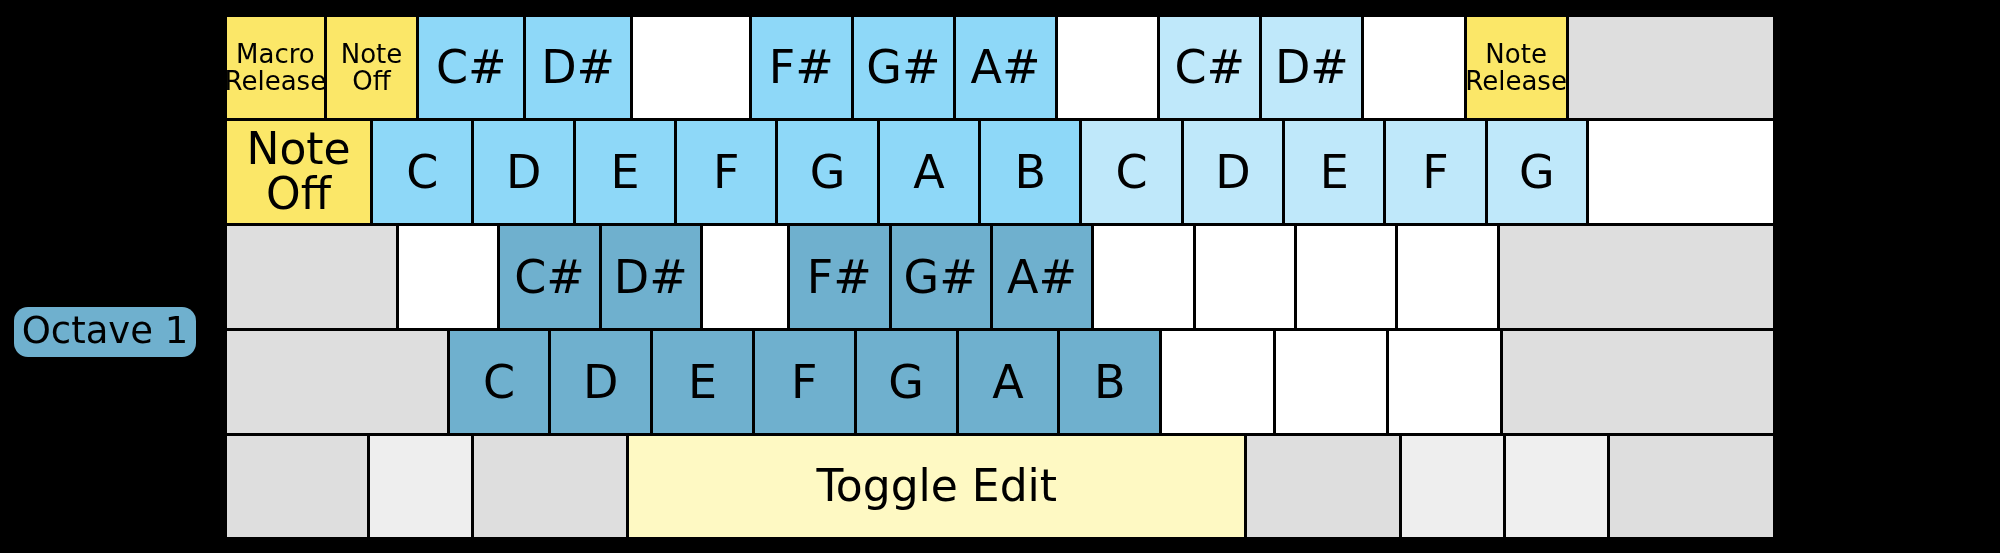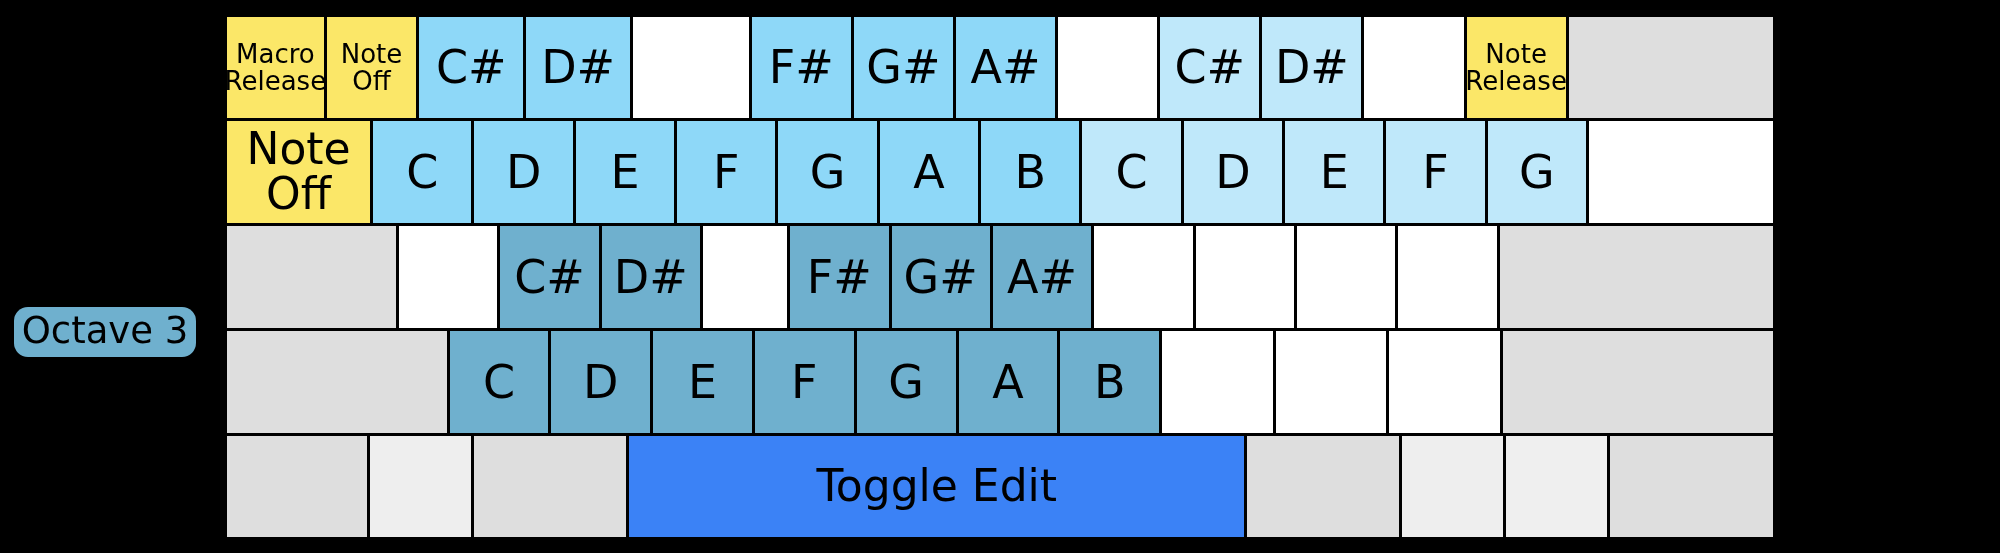--- a/index.html
+++ b/index.html
@@ -114,29 +114,29 @@
 
   
   .c-yellow  { background: #fbe768; }
   .c-sky     { background: #8ed8f8; }
   .c-skylt   { background: #bfe8fa; }
   .c-steel   { background: #6fb0ce; }
   .c-white   { background: #ffffff; }
   .c-gray    { background: #dedede; }
   .c-gray-lt { background: #eeeeee; }
   .c-gray-lt2{ background: #efefef; }
-  .c-pink    { background: #3b82f6; }
+  .c-pink    { background: #fef9c3; }
 </style>
 </head>
 <body>
 
 <div id="stage">
 
 
-  <div class="octave-badge" id="badge-oct1">Octave 3</div>
+  <div class="octave-badge" id="badge-oct1">Octave 1</div>
 
 
   <div id="keyboard">
       <div class="krow r1">
         <div class="key c-yellow" style="flex: 0 0 6.45161%;">
           <span class="lbl sz-small">Macro
 Release</span>
         </div>
         <div class="key c-yellow" style="flex: 0 0 5.99078%;">
           <span class="lbl sz-small">Note

